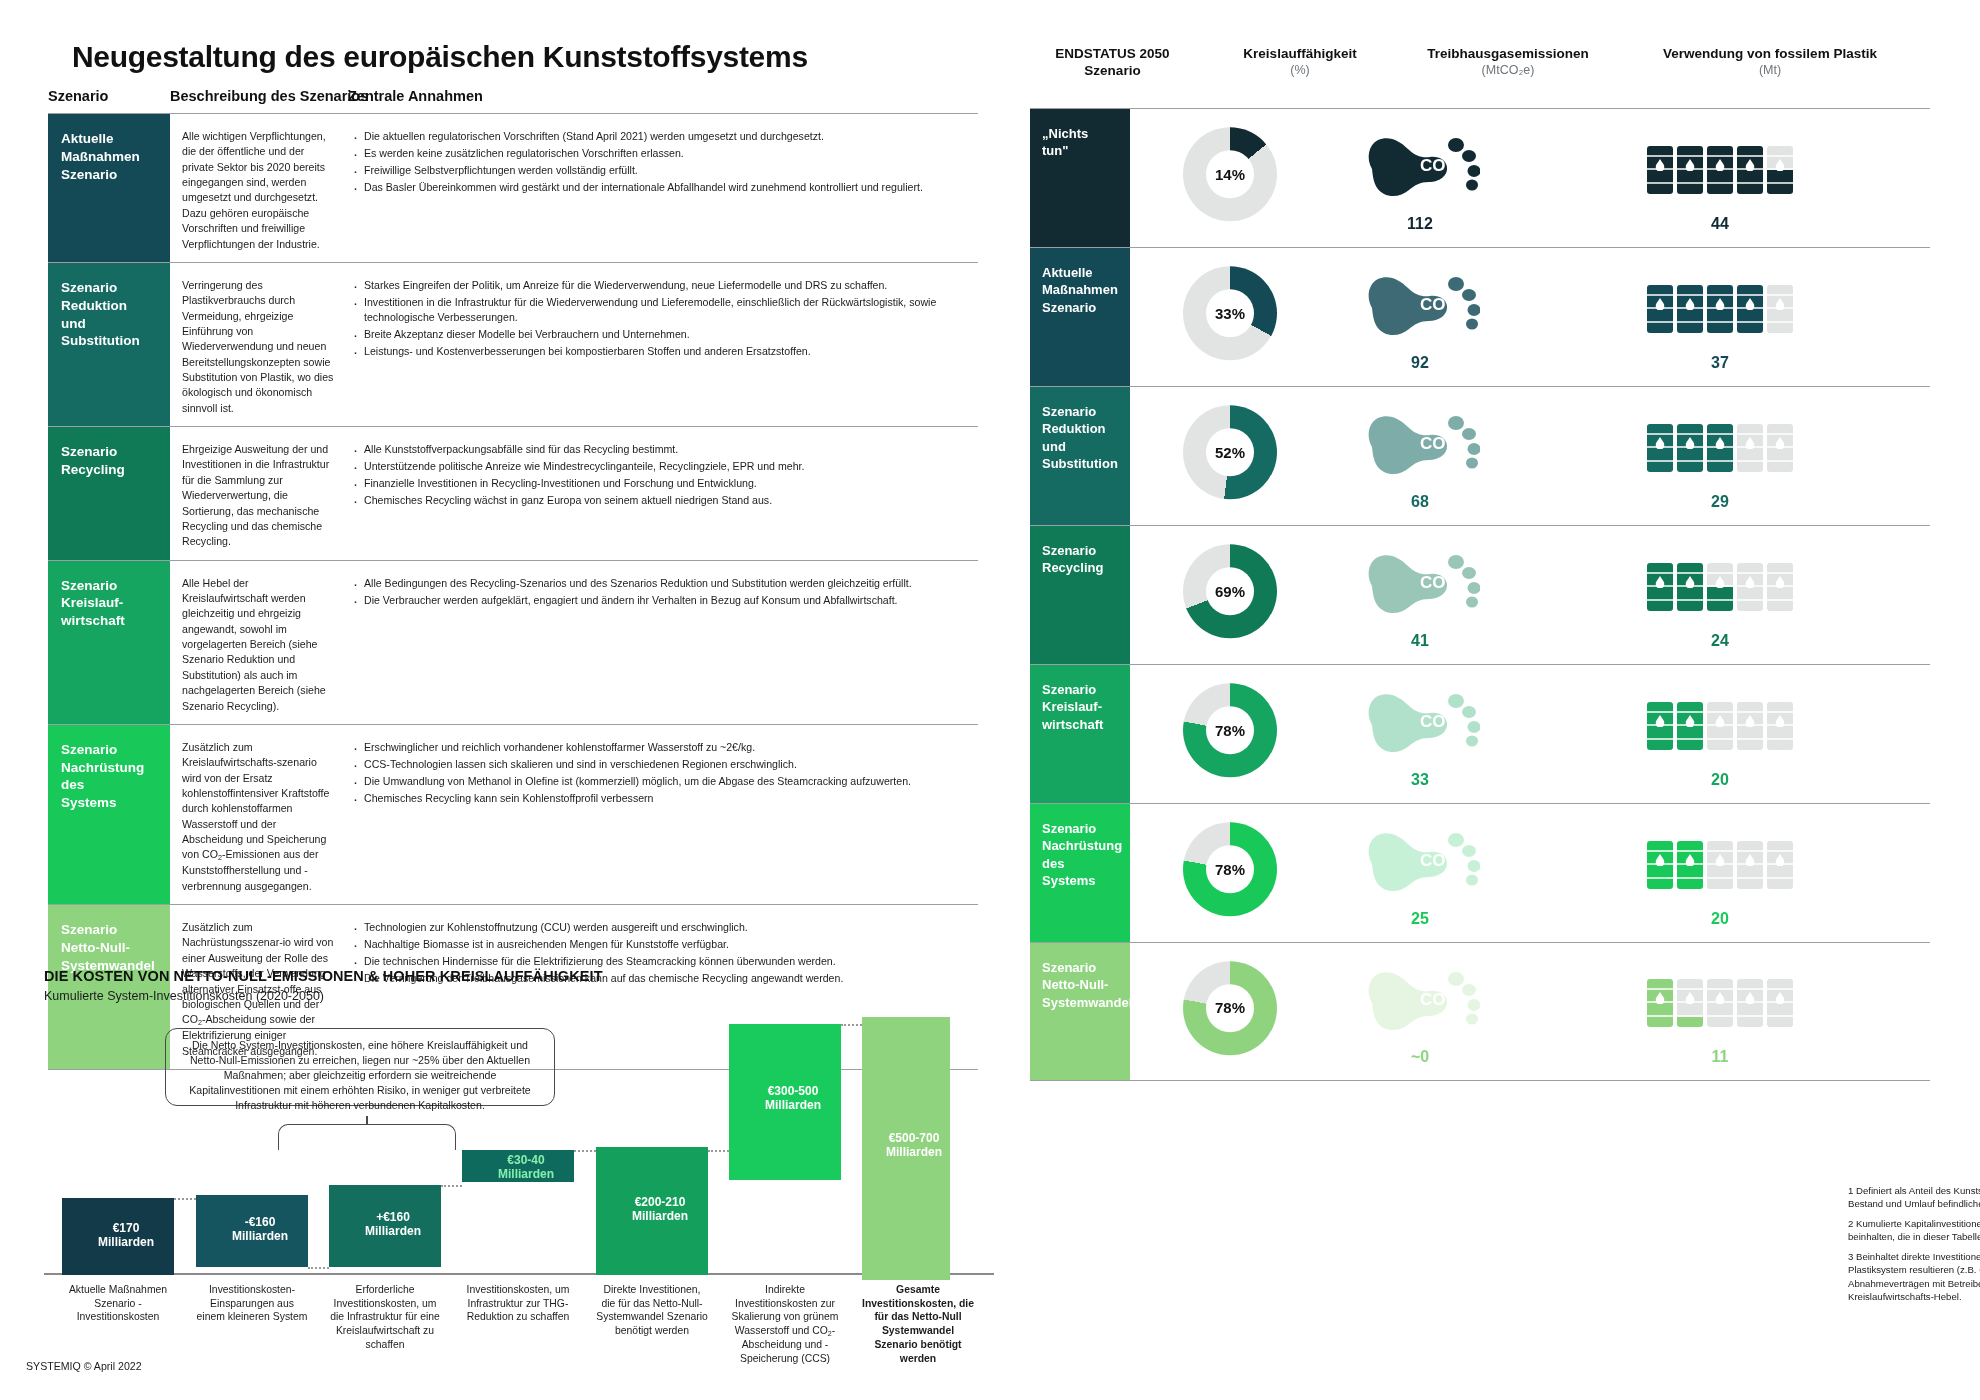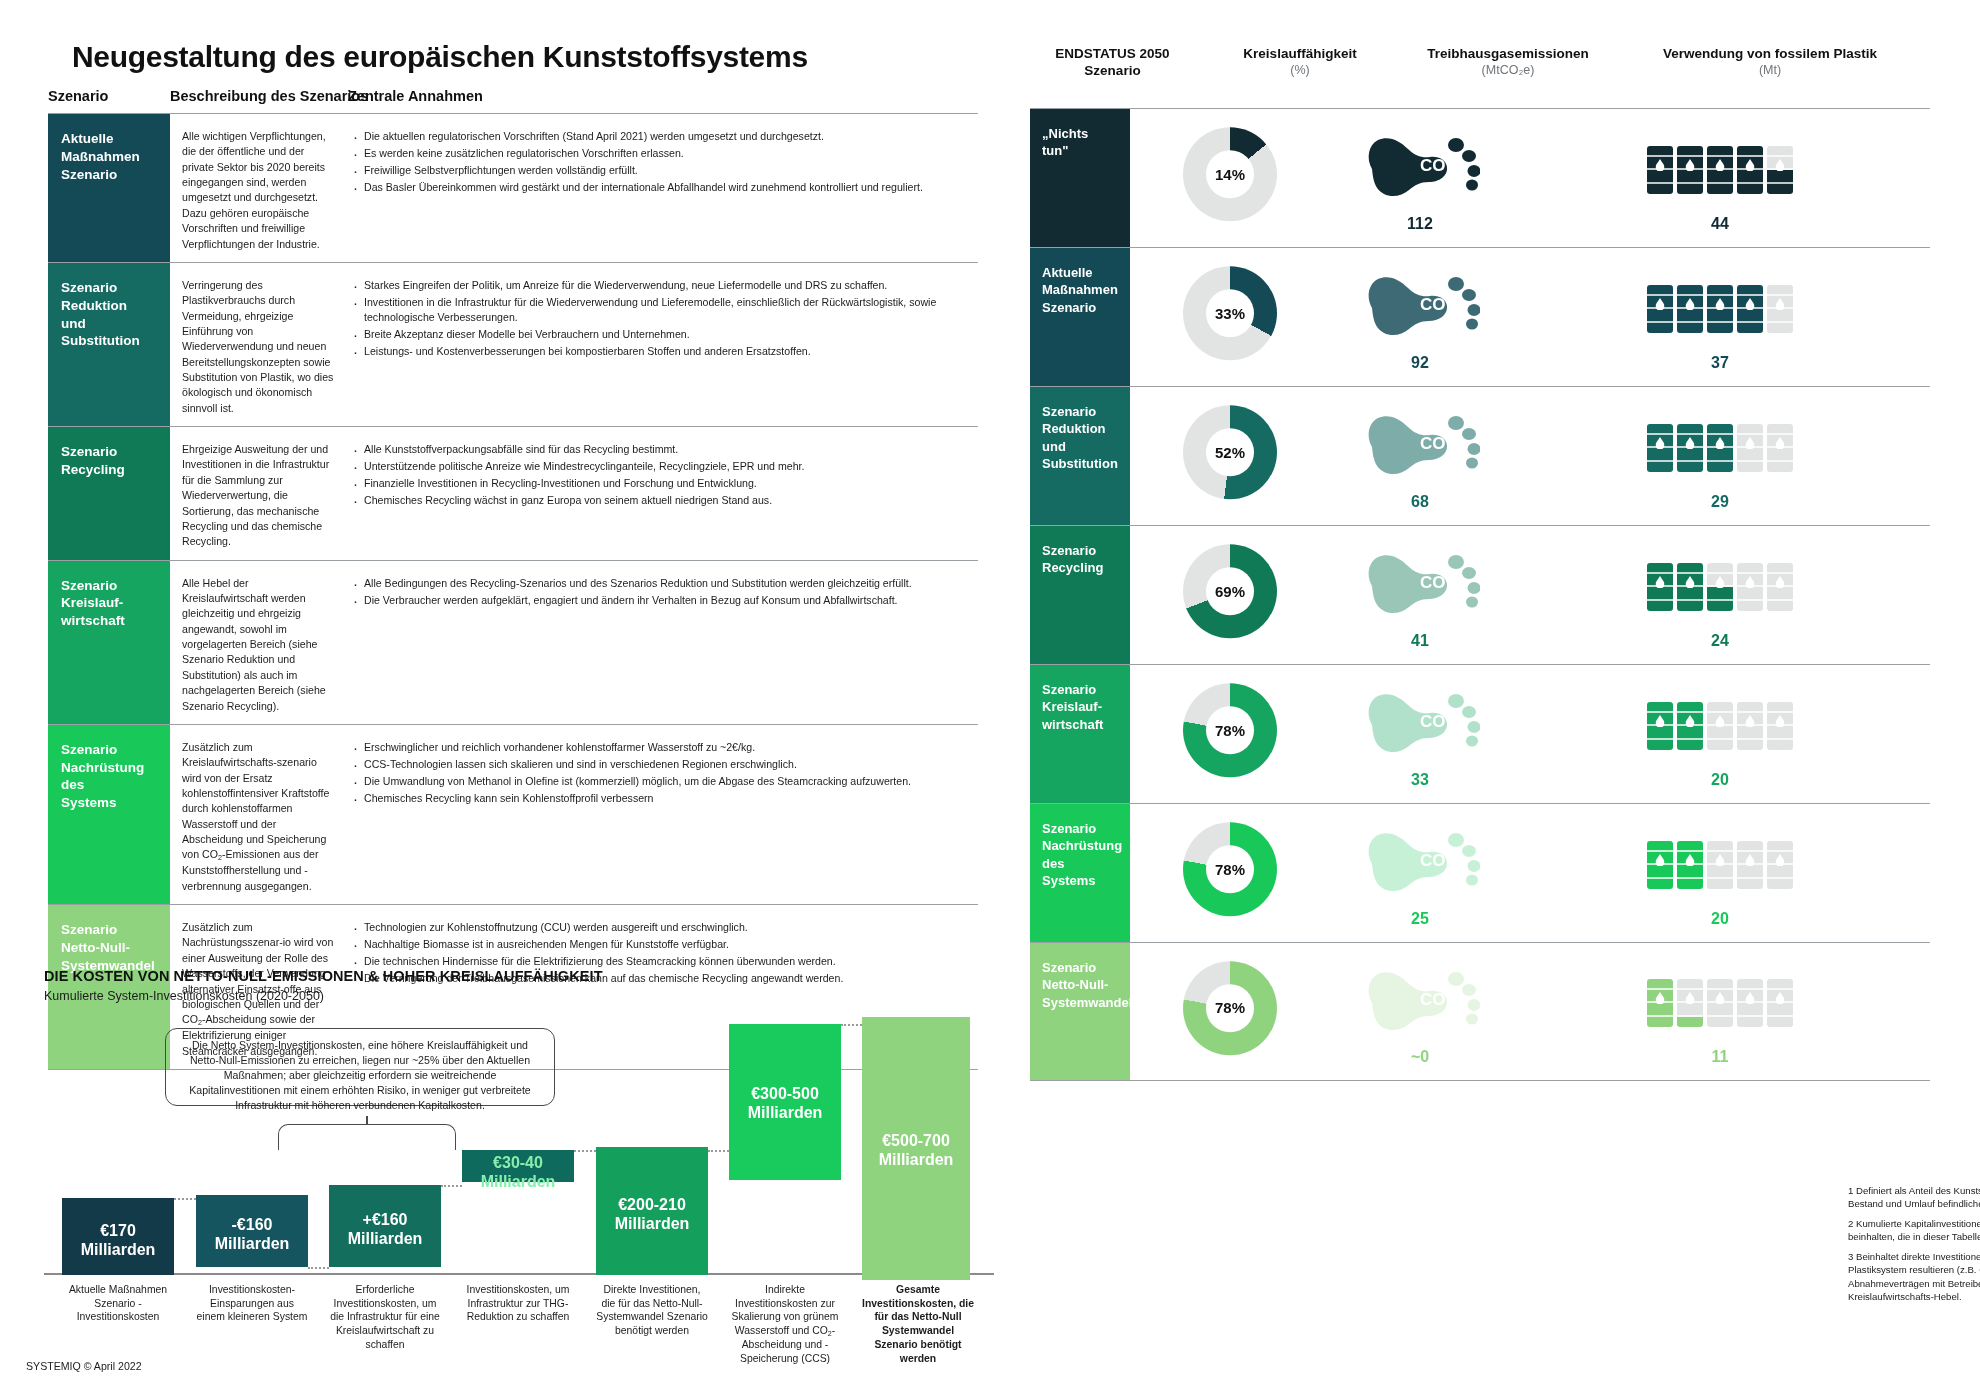--- a/index.html
+++ b/index.html
@@ -64,22 +64,22 @@
     border-radius:10px 10px 0 0;
   }
   .brace:after {
     content:""; position:absolute; left:50%; top:-9px; margin-left:-1px;
     width:2px; height:9px; background:#4a4a4a;
   }
 
   .wf { position:absolute; left:44px; top:1140px; width:950px; height:135px; }
   .wf .bar { position:absolute; bottom:0; }
   .wf .bar .blabel {
-    position:absolute; left:0; width:100%; text-align:center; color:#fff;
-    font-size:16px; font-weight:bold; line-height:1.2;
+    position:absolute; left:8px; width:100%; text-align:center; color:#fff;
+    font-size:12px; font-weight:bold; line-height:1.2;
   }
   .wf .axis { position:absolute; left:0; bottom:0; width:950px; height:2px; background:#8a8a8a; }
   .dots { position:absolute; border-top:2px dotted #9a9a9a; height:0; }
 
   .wf-labels { position:absolute; left:44px; top:1283px; width:950px; display:flex; }
   .wf-labels .wl {
     font-size:10.4px; line-height:1.32; text-align:center; color:#1c1c1c;
   }
   .copyright { position:absolute; left:26px; top:1360px; font-size:10.6px; color:#1c1c1c; }
 
@@ -237,21 +237,21 @@
         </div>
         <div class="bar" style="left: 418px; width: 112px; height: 32px; bottom: 93px; background: rgb(15, 106, 94);">
           <div class="blabel" style="top: 3px; color: #86efac;">€30-40<br>Milliarden</div>
         </div>
         <div class="bar" style="left: 552px; width: 112px; height: 128px; bottom: 0px; background: rgb(20, 160, 92);">
           <div class="blabel" style="top: 48px;">€200-210<br>Milliarden</div>
         </div>
         <div class="bar" style="left: 685px; width: 112px; height: 156px; bottom: 95px; background: rgb(25, 203, 93);">
           <div class="blabel" style="top: 60px;">€300-500<br>Milliarden</div>
         </div>
-        <div class="bar" style="left: 818px; width: 108px; height: 263px; bottom: -5px; background: rgb(143, 211, 127);">
+        <div class="bar" style="left: 818px; width: 88px; height: 263px; bottom: -5px; background: rgb(143, 211, 127);">
           <div class="blabel" style="top: 113.5px;">€500-700<br>Milliarden</div>
         </div>
         <div class="dots" style="left: 130px; top: 58px; width: 22px;"></div>
         <div class="dots" style="left: 264px; top: 127px; width: 21px;"></div>
         <div class="dots" style="left: 397px; top: 45px; width: 21px;"></div>
         <div class="dots" style="left: 530px; top: 10px; width: 22px;"></div>
         <div class="dots" style="left: 664px; top: 10px; width: 21px;"></div>
         <div class="dots" style="left: 797px; top: -116px; width: 21px;"></div>
       </div>
     <div class="wf-labels" id="waterfall-labels" style="position: absolute; height: 110px;">

